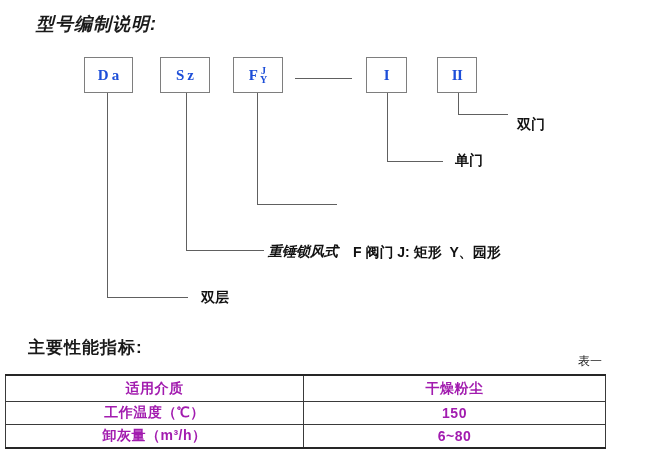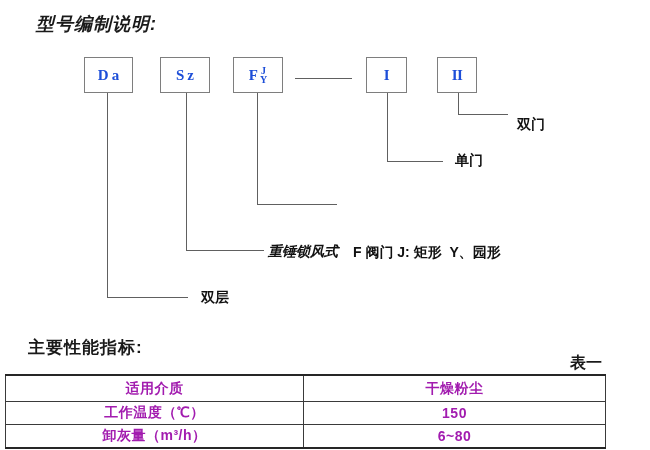--- a/index.html
+++ b/index.html
@@ -40,21 +40,21 @@
   .h-ii{left:458px;top:114px;width:50px;}
   .dash-fi{left:295px;top:78px;width:57px;}
   
   .dlabel{position:absolute;font-size:14px;font-weight:bold;white-space:pre;color:#111;}
   .lbl-shuangmen{left:517px;top:116px;}
   .lbl-danmen{left:455px;top:152px;}
   .lbl-valve{left:353px;top:196px;margin-top:48px;}
   .lbl-hammer{left:268px;top:243px;font-style:italic;}
   .lbl-shuangceng{left:201px;top:289px;}
   
-  .tbl-caption{position:absolute;right:48px;top:353px;font-size:16px;font-weight:bold;}
+  .tbl-caption{position:absolute;right:48px;top:353px;font-size:12px;font-weight:normal;}
   table.perf{
     position:absolute;left:5px;top:374px;width:598px;
     border-collapse:collapse;table-layout:fixed;background:#fff;
     font-size:14px;color:#a21caf;
   }
   table.perf td{
     border:1px solid #3a3a3a;text-align:center;height:22px;
     padding:0;font-weight:bold;letter-spacing:0.5px;
   }
   table.perf{border:1px solid #3a3a3a;}

